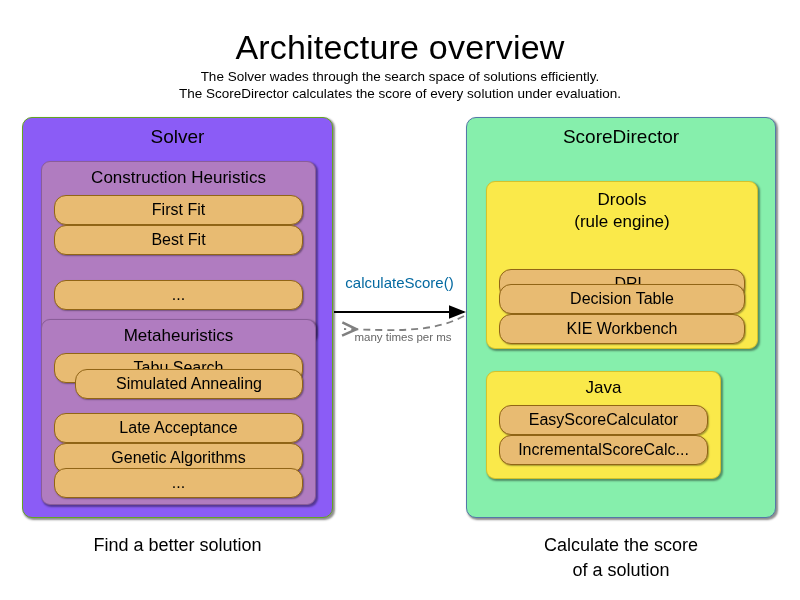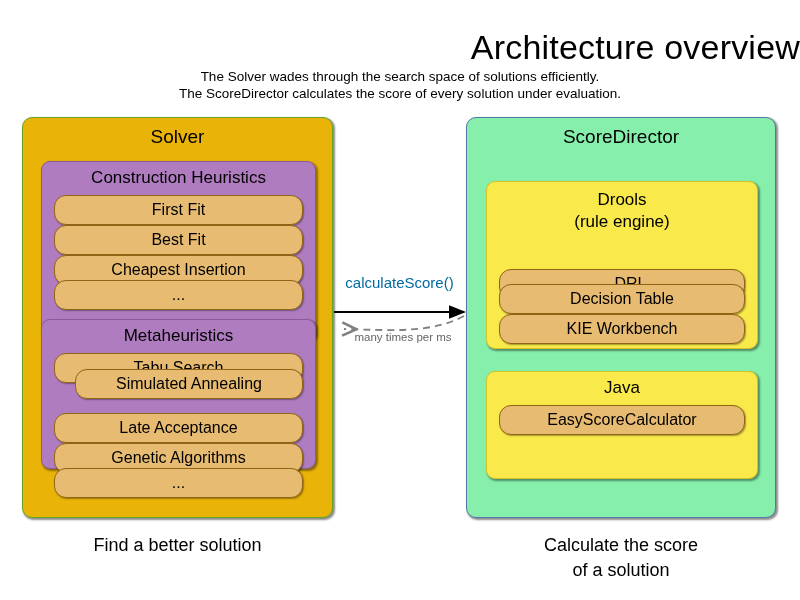--- a/index.html
+++ b/index.html
@@ -23,40 +23,39 @@
     top: 0;
     width: 800px;
     text-align: center;
   }
   #title {
     font-size: 34px;
     font-weight: normal;
     line-height: 42px;
     margin-top: 26px;
     letter-spacing: 0.2px;
-    text-align: right;
   }
   .subtitle-line {
     font-size: 13.5px;
     line-height: 17px;
   }
 
   
   .panel {
     position: absolute;
     border-radius: 10px;
     box-sizing: border-box;
     box-shadow: 1.5px 1.5px 2px rgba(0,0,0,0.45);
   }
   #solver-panel {
     left: 22px;
     top: 117px;
     width: 311px;
     height: 401px;
-    background: #eab308;
+    background: #8b5cf6;
     border: 1px solid #63a422;
   }
   #scoredirector-panel {
     left: 466px;
     top: 117px;
     width: 310px;
     height: 401px;
     background: #86efac;
     border: 1px solid #5478a9;
   }
@@ -167,48 +166,48 @@
   <div class="subtitle-line">The ScoreDirector calculates the score of every solution under evaluation.</div>
 </div>
 
 <div class="panel" id="solver-panel">
   <div class="panel-title">Solver</div>
 
   <div class="group group-purple" style="left:18px; top:43px; width:275px; height:181px;">
     <div class="group-title">Construction Heuristics</div>
     <div class="item" style="top:33px;">First Fit</div>
     <div class="item" style="top:63px;">Best Fit</div>
-    <div class="item" style="top:93px;">Cheapest Insertion</div>
     <div class="item" style="top:118px;">...</div>
   </div>
 
-  <div class="group group-purple" style="left:18px; top:201px; width:275px; height:150px;">
+  <div class="group group-purple" style="left:18px; top:201px; width:275px; height:186px;">
     <div class="group-title">Metaheuristics</div>
     <div class="item" style="top:33px;">Tabu Search</div>
     <div class="item" style="top:49px;margin-left:21px;">Simulated Annealing</div>
     <div class="item" style="top:93px;">Late Acceptance</div>
     <div class="item" style="top:123px;">Genetic Algorithms</div>
     <div class="item" style="top:148px;">...</div>
   </div>
 </div>
 
 <div class="panel" id="scoredirector-panel">
   <div class="panel-title">ScoreDirector</div>
 
   <div class="group group-yellow" style="left:19px; top:63px; width:272px; height:168px;">
     <div class="group-title two-line">Drools</div>
     <div class="group-title" style="padding-top:0;">(rule engine)</div>
     <div class="item" style="top:87px;padding-left:17px;">DRL</div>
     <div class="item" style="top:102px;">Decision Table</div>
     <div class="item" style="top:132px;">KIE Workbench</div>
   </div>
 
-  <div class="group group-yellow" style="left:19px; top:253px; width:272px; height:108px;">
+  <div class="group group-yellow" style="left:19px; top:253px; width:235px; height:108px;">
     <div class="group-title">Java</div>
     <div class="item" style="top:33px;">EasyScoreCalculator</div>
+    <div class="item" style="top:63px;">IncrementalScoreCalc...</div>
   </div>
 </div>
 
 <svg id="arrow-layer" width="800" height="600" viewBox="0 0 800 600">
   <defs>
     <marker id="head-solid" markerWidth="9" markerHeight="9" refX="7.5" refY="4" orient="auto" markerUnits="strokeWidth">
       <path d="M0,0.6 L8.5,4 L0,7.4 Z" fill="#000000"></path>
     </marker>
     <marker id="head-dashed" markerWidth="10" markerHeight="10" refX="8" refY="4.5" orient="auto" markerUnits="strokeWidth">
       <path d="M9,0.8 L1,4.5 L9,8.2" fill="none" stroke="#808080" stroke-width="1.4"></path>

